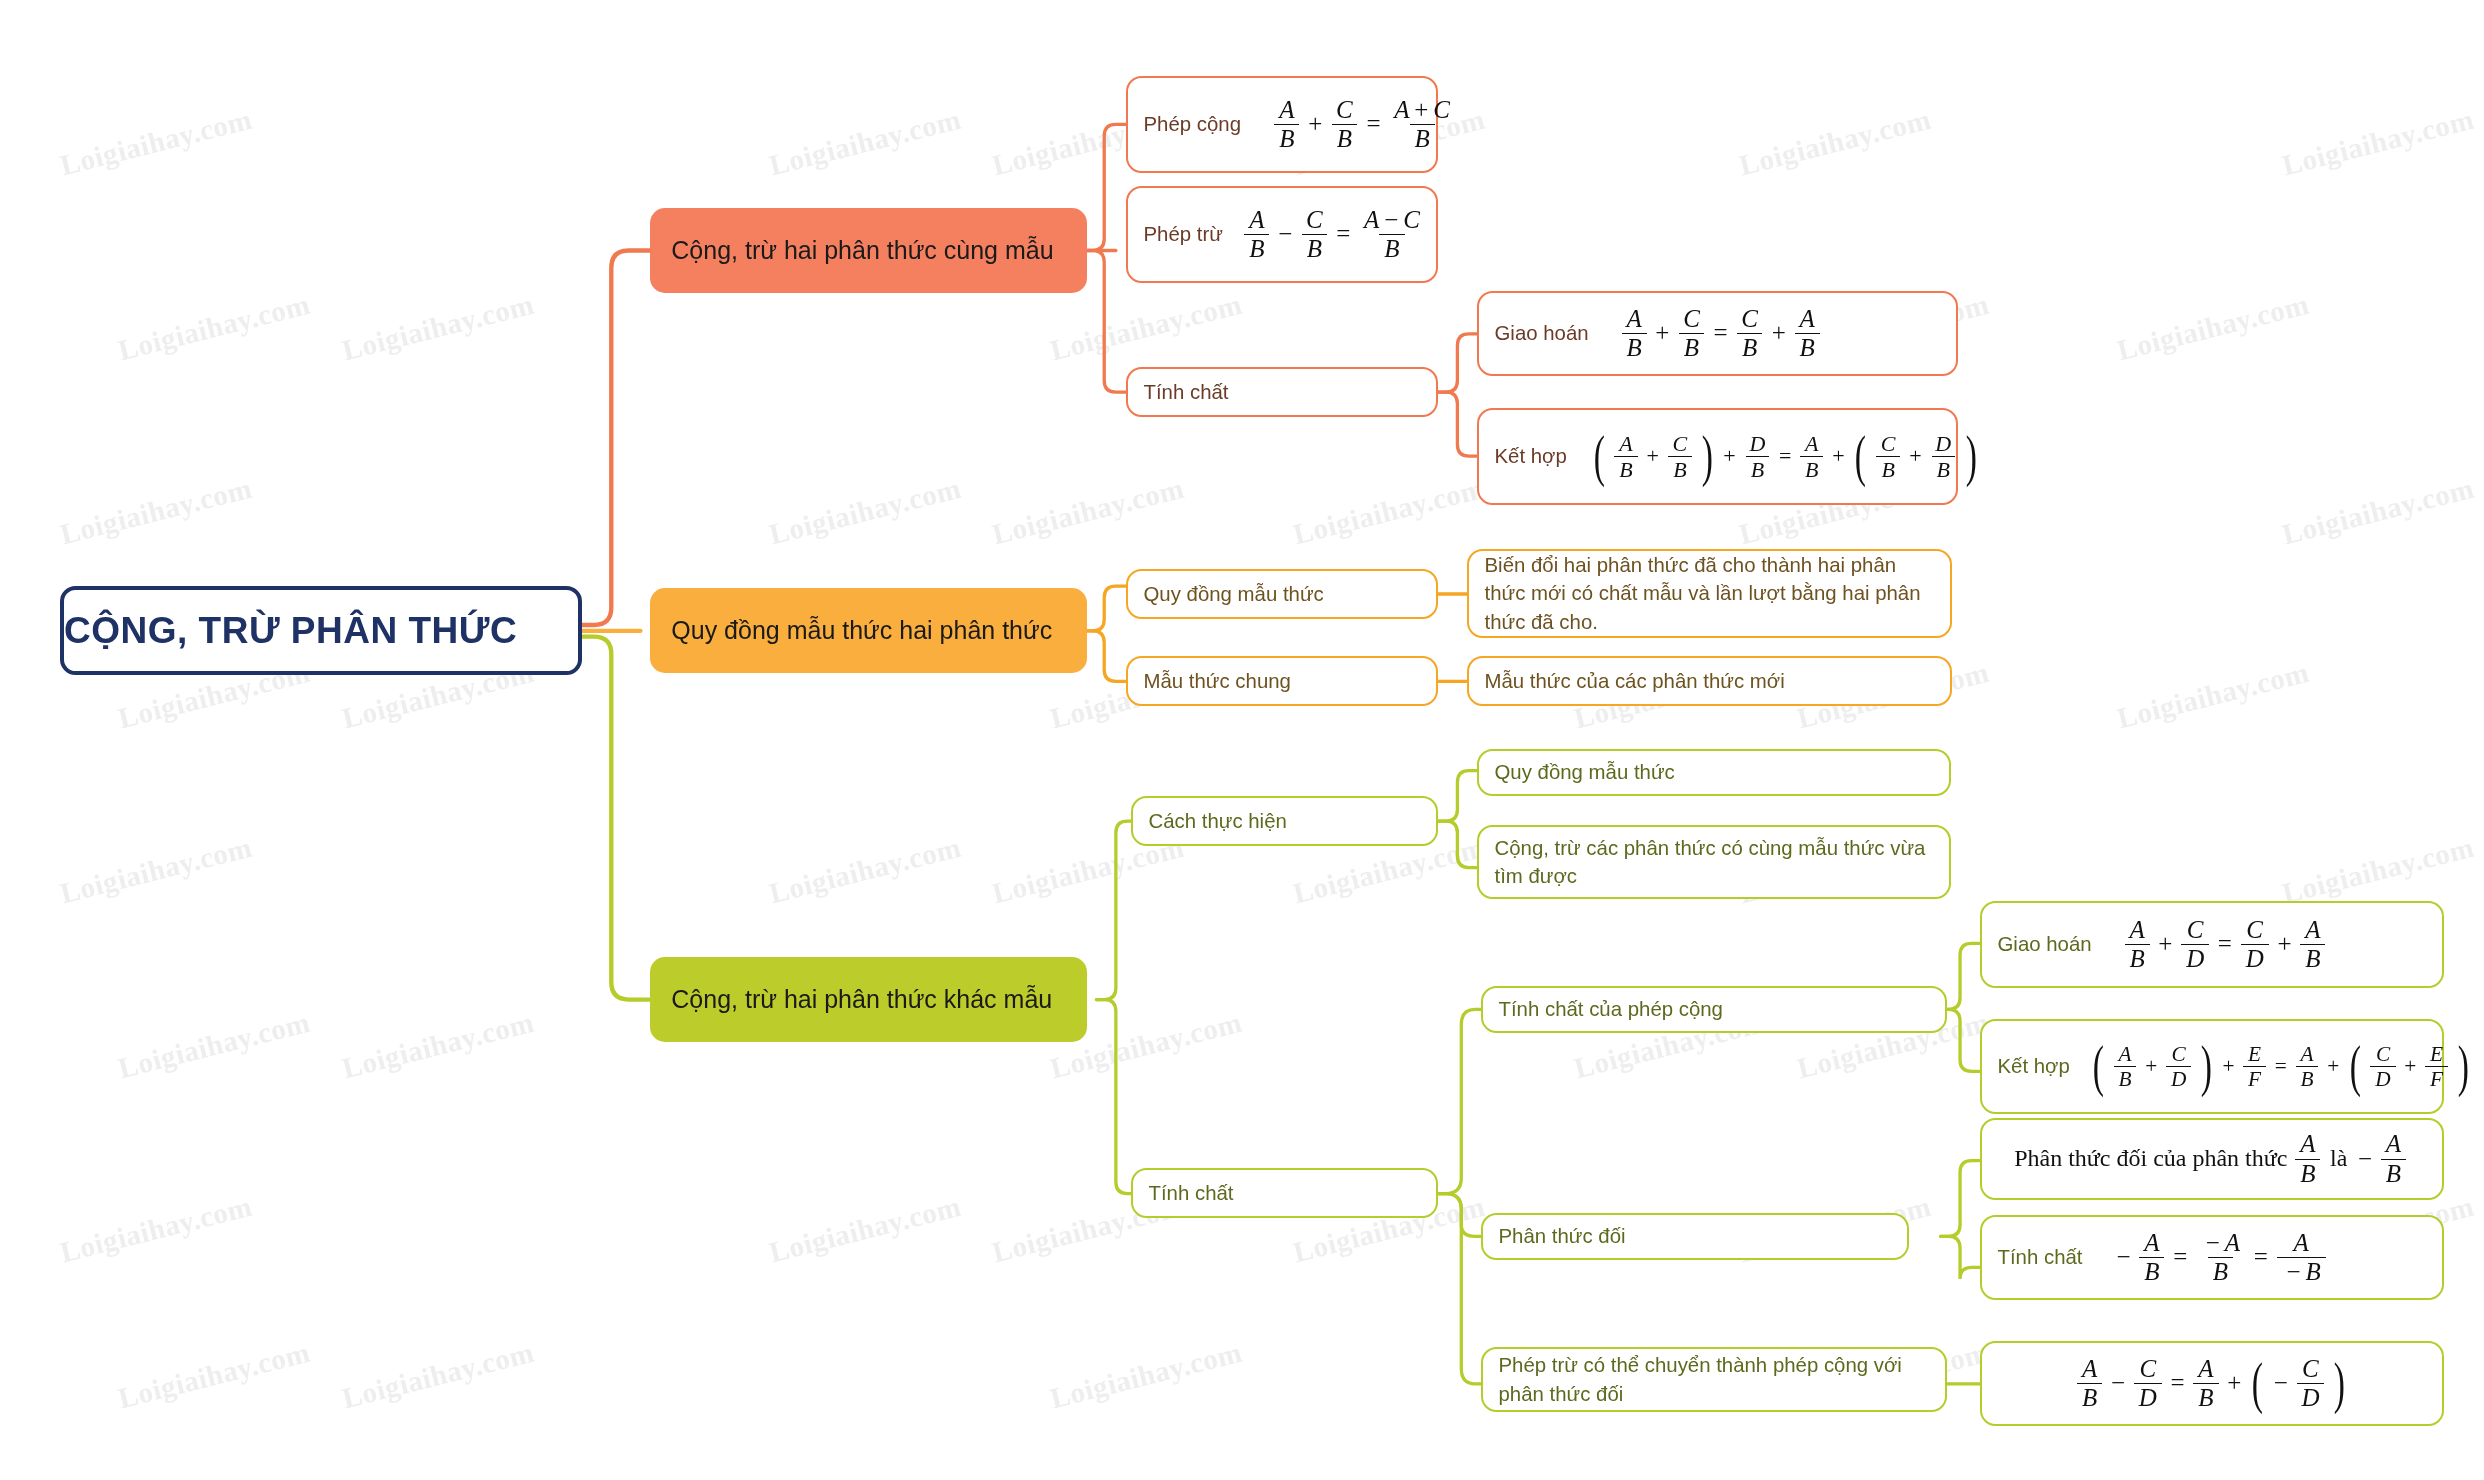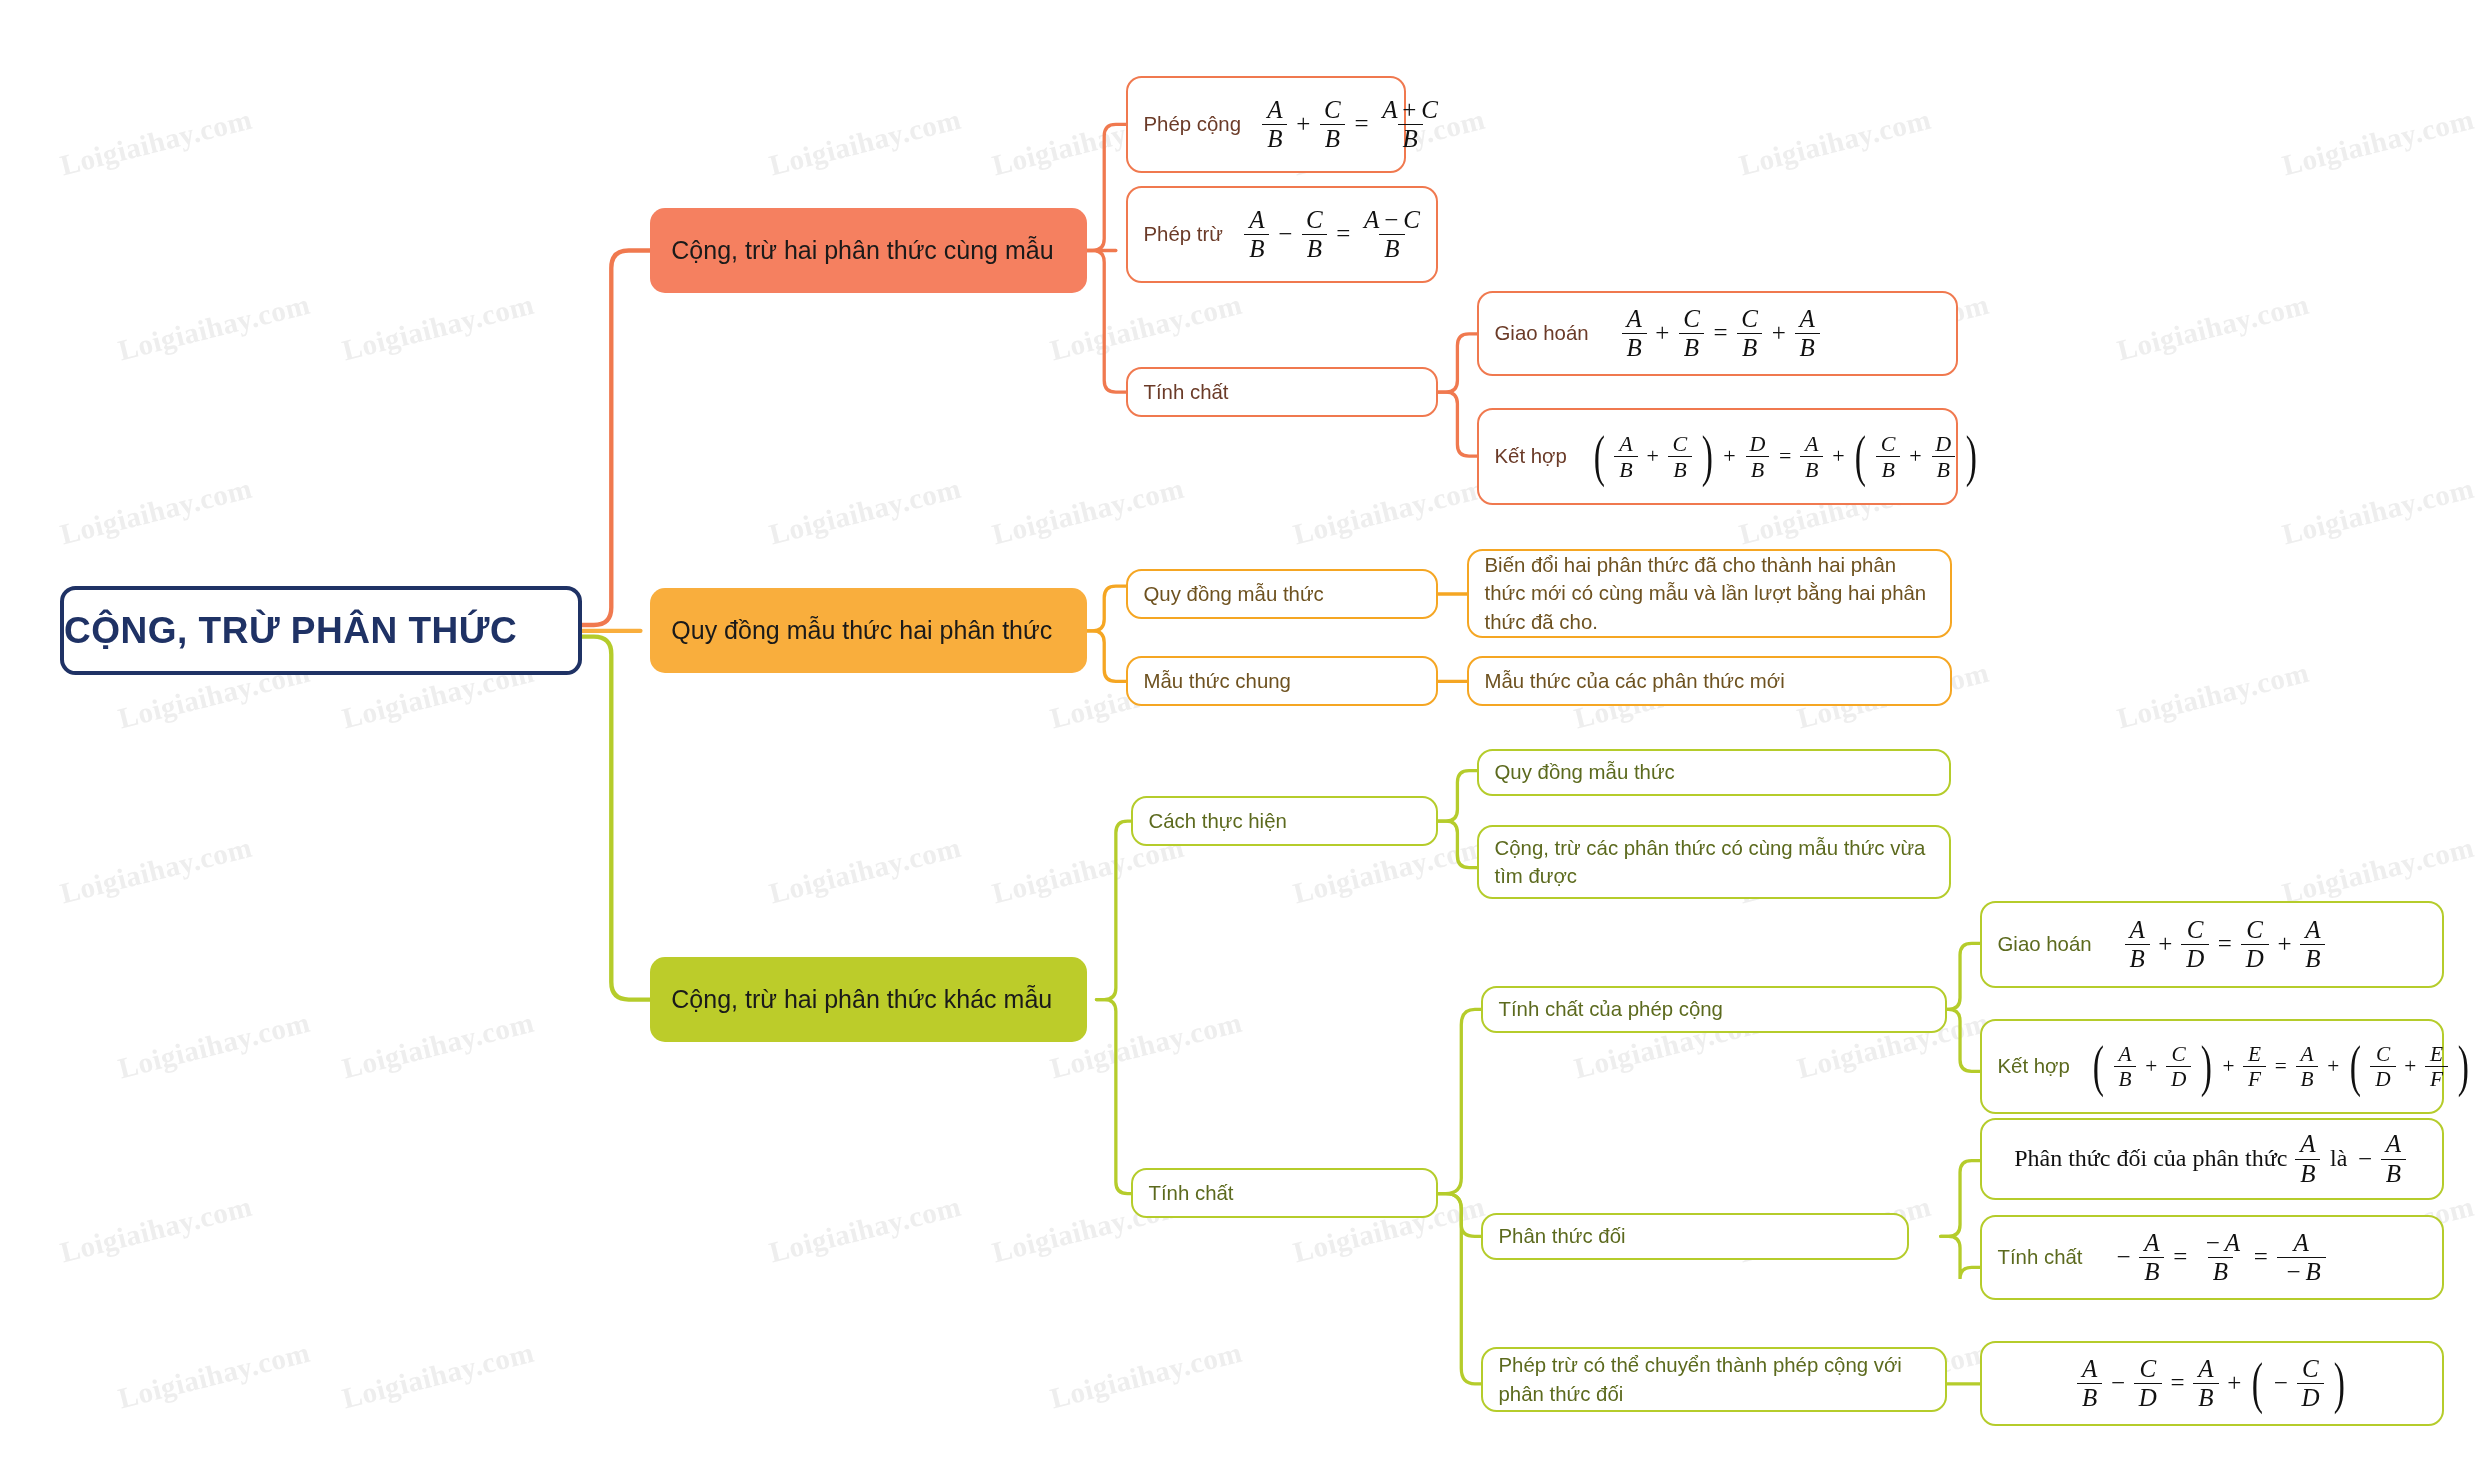--- a/index.html
+++ b/index.html
@@ -211,21 +211,21 @@
   </svg>
 
   <div class="node root" style="left:60px; top:586px; width:522px; height:89px;">
     <span>CỘNG, TRỪ PHÂN THỨC</span>
   </div>
 
   <div class="node lvl1 orange" style="left:650px; top:208px; width:437px; height:85px;">
     <span>Cộng, trừ hai phân thức cùng mẫu</span>
   </div>
 
-  <div class="node box orange" style="left:1126px; top:76px; width:280px; height:97px;">
+  <div class="node box orange" style="left:1126px; top:76px; width:312px; height:97px;gap:12px;">
     <span class="lbl">Phép cộng</span>
     <span class="math" style="margin-left:17.5px;">
       <span class="frac">
           <span class="num">A</span>
           <span class="den">B</span>
         </span>
       <span class="op">+</span>
       <span class="frac">
           <span class="num">C</span>
           <span class="den">B</span>
@@ -332,21 +332,21 @@
 
   <div class="node box amber" style="left:1126px; top:569px; width:312px; height:50px;">
     <span class="lbl">Quy đồng mẫu thức</span>
   </div>
 
   <div class="node box amber" style="left:1126px; top:656px; width:312px; height:50px;">
     <span class="lbl">Mẫu thức chung</span>
   </div>
 
   <div class="node box amber" style="left:1467px; top:549px; width:485px; height:89px;">
-    <span>Biến đổi hai phân thức đã cho thành hai phân thức mới có cùng mẫu và lần lượt bằng hai phân thức đã cho.</span>
+    <span>Biến đổi hai phân thức đã cho thành hai phân thức mới có chất mẫu và lần lượt bằng hai phân thức đã cho.</span>
   </div>
 
   <div class="node lvl1 lime" style="left:650px; top:957px; width:437px; height:85px;">
     <span>Cộng, trừ hai phân thức khác mẫu</span>
   </div>
 
   <div class="node box amber" style="left:1467px; top:656px; width:485px; height:50px;">
     <span>Mẫu thức của các phân thức mới</span>
   </div>
 

